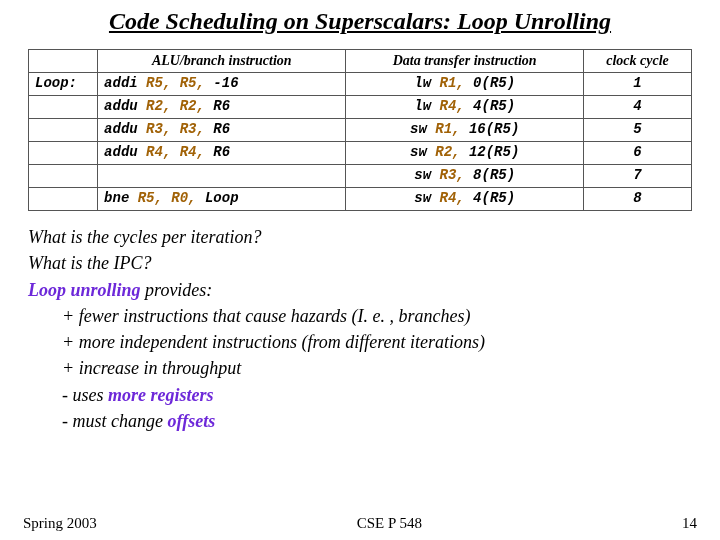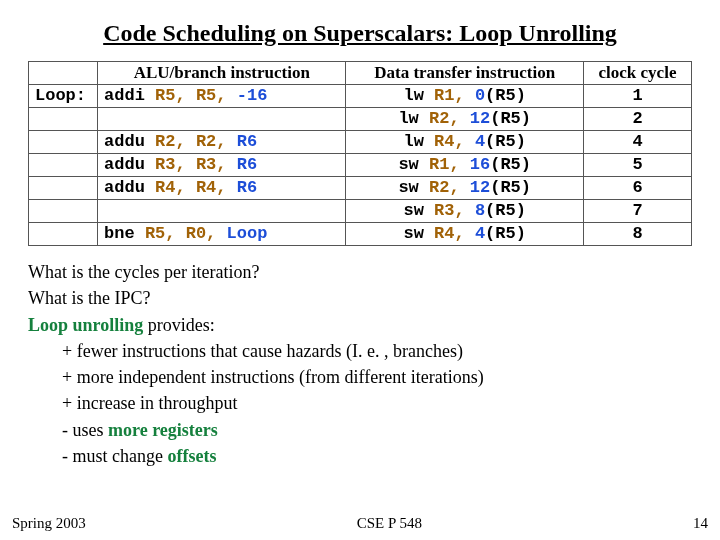--- a/index.html
+++ b/index.html
@@ -7,72 +7,73 @@
     padding: 0;
     width: 720px;
     height: 540px;
     background: #fff;
     font-family: "Times New Roman", Times, serif;
     color: #000;
     position: relative;
     box-sizing: border-box;
   }
   .slide {
-    padding: 20px 28px 0 28px;
+    padding: 8px 28px 0 28px;
+    font-style: italic;
   }
   .title {
     font-size: 24px;
     font-weight: bold;
     text-decoration: underline;
     text-align: center;
     margin: 0 0 14px 0;
   }
   table.sched {
     border-collapse: collapse;
     width: 100%;
     table-layout: fixed;
   }
   table.sched td, table.sched th {
     border: 1px solid #555;
     padding: 0 6px;
-    font-size: 17px;
+    font-size: 14px;
     line-height: 1.25;
     vertical-align: middle;
     height: 22px;
     white-space: nowrap;
     overflow: hidden;
   }
   table.sched th {
     font-weight: bold;
     text-align: center;
   }
   table.sched .label-col { width: 64px; font-family: "Courier New", monospace; font-weight: bold; }
   table.sched .alu-col   { width: 230px; }
   table.sched .data-col  { width: 220px; }
   table.sched .clk-col   { width: 100px; text-align: center; font-family: "Courier New", monospace; font-weight: bold; }
   .mono { font-family: "Courier New", monospace; font-weight: bold; }
   .alu-cell { text-align: left; padding-left: 22px; }
   .data-cell { text-align: center; padding-left: 14px; }
   .blue { color: #a16207; }
-  .red  { color: #1d4ed8; margin-top: 17px; }
-  .green{ color: #15803d; font-weight: bold; }
+  .red  { color: #000000; margin-top: 17px; }
+  .green{ color: #6d28d9; font-weight: bold; }
   .body-text {
     margin-top: 14px;
     font-size: 18px;
     line-height: 1.35;
   }
   .body-text p { margin: 2px 0; }
   .indent { padding-left: 34px; }
   .footer {
     position: absolute;
     bottom: 8px;
     left: 0;
     width: 720px;
     box-sizing: border-box;
-    padding: 0 12px;
+    padding: 0 23px;
     font-size: 15px;
     display: flex;
     justify-content: space-between;
     text-align: right;
   }
 </style>
 </head>
 <body>
 
 <div class="slide">
@@ -92,26 +93,20 @@
       <th>Data transfer instruction</th>
       <th style="font-family:'Times New Roman';">clock cycle</th>
     </tr>
     </tbody>
       <tbody id="sched-body">
         <tr>
           <td class="label-col">Loop:</td>
           <td class="alu-cell mono"><span>addi </span><span class="blue">R5, </span><span class="blue">R5, </span><span class="red">-16</span></td>
           <td class="data-cell mono"><span>lw </span><span class="blue">R1, </span><span class="red">0</span><span>(R5)</span></td>
           <td class="clk-col">1</td>
-        </tr>
-        <tr>
-          <td class="label-col"></td>
-          <td class="alu-cell mono"></td>
-          <td class="data-cell mono"><span>lw </span><span class="blue">R2, </span><span class="red">12</span><span>(R5)</span></td>
-          <td class="clk-col">2</td>
         </tr>
         <tr>
           <td class="label-col"></td>
           <td class="alu-cell mono"><span>addu </span><span class="blue">R2, </span><span class="blue">R2, </span><span class="red">R6</span></td>
           <td class="data-cell mono"><span>lw </span><span class="blue">R4, </span><span class="red">4</span><span>(R5)</span></td>
           <td class="clk-col">4</td>
         </tr>
         <tr>
           <td class="label-col"></td>
           <td class="alu-cell mono"><span>addu </span><span class="blue">R3, </span><span class="blue">R3, </span><span class="red">R6</span></td>

